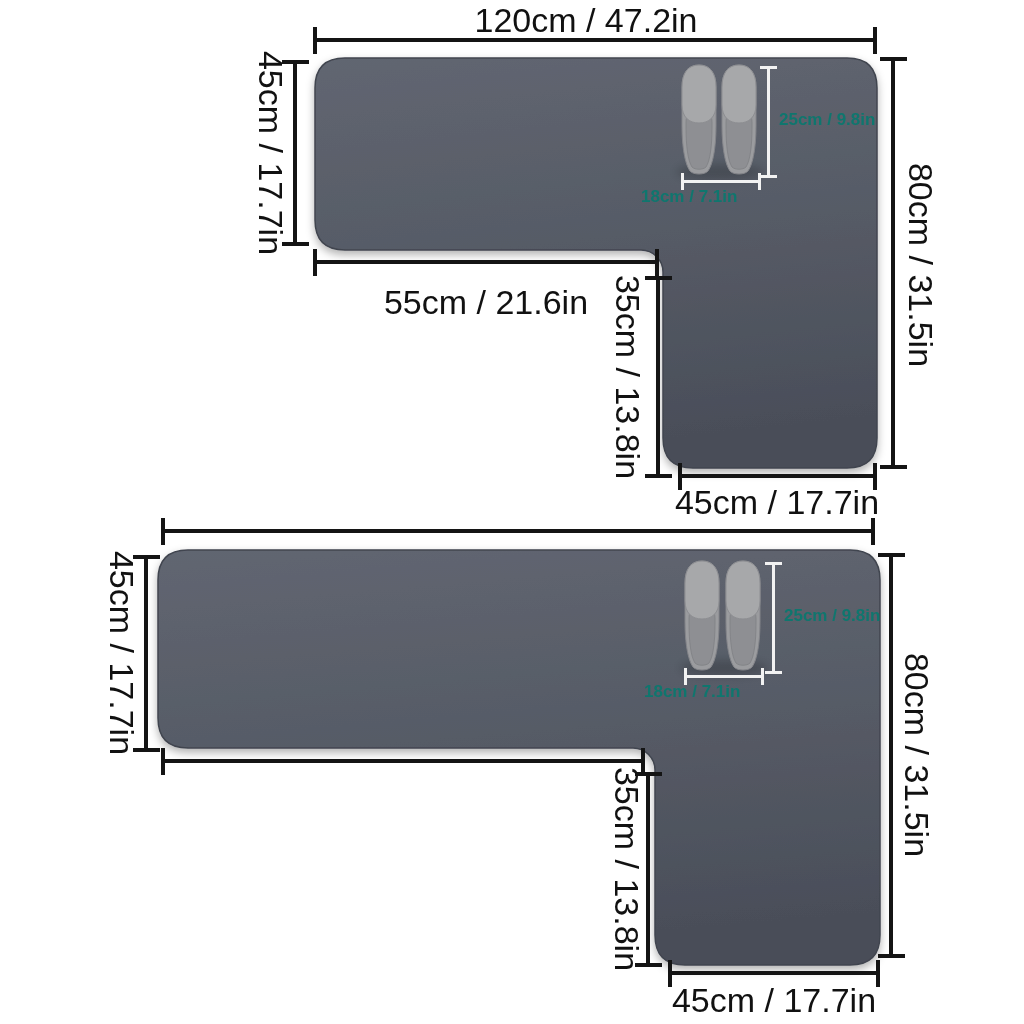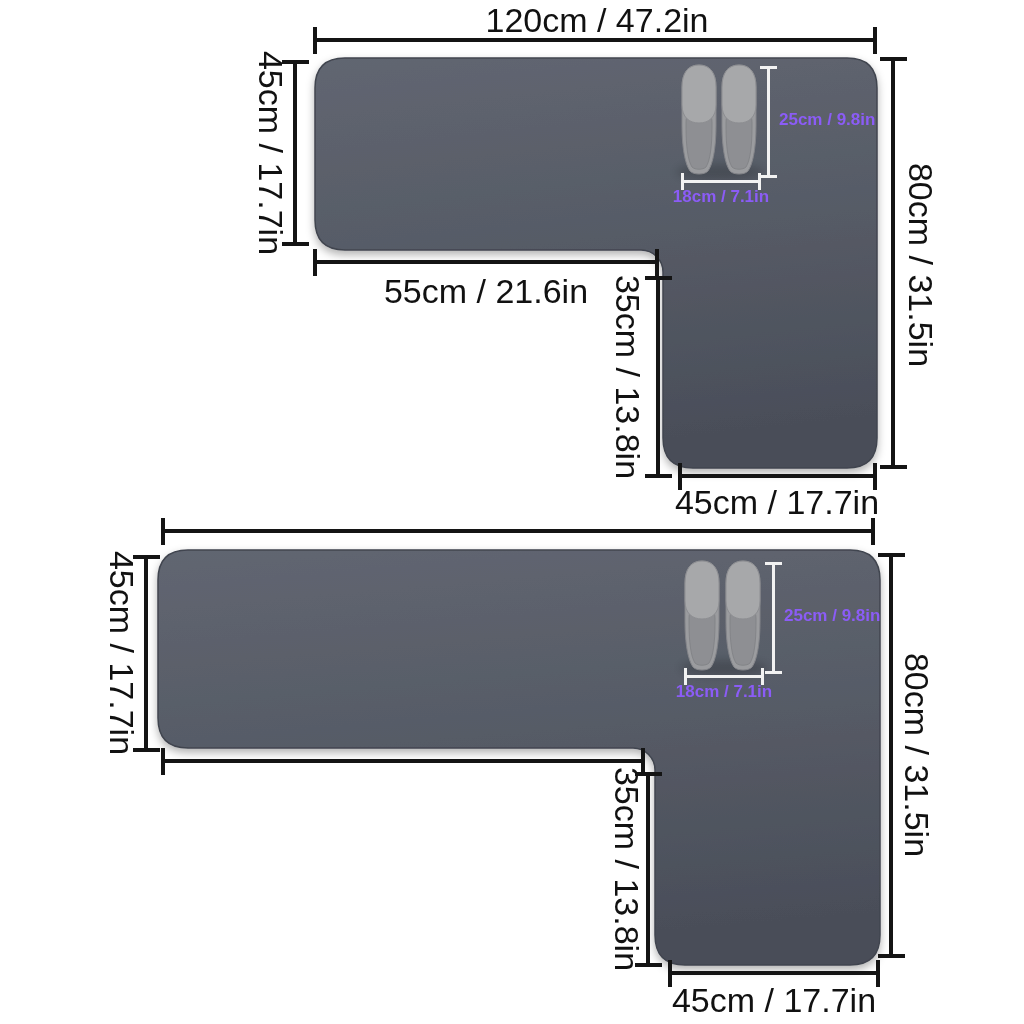--- a/index.html
+++ b/index.html
@@ -25,22 +25,22 @@
   .whline{position:absolute;height:3px;background:#f2f2f2;}
   .whline::before,.whline::after{content:"";position:absolute;top:-7px;width:3px;height:17px;background:#f2f2f2;}
   .whline::before{left:0;}
   .whline::after{right:0;}
   
   .dlabel{
     position:absolute;width:300px;height:40px;display:flex;align-items:center;justify-content:center;
     font-size:34px;color:#111111;white-space:nowrap;
   }
   .rot{transform:rotate(90deg);}
-  .slabel{position:absolute;font-size:17px;font-weight:700;color:#8b5cf6;white-space:nowrap;}
-  .slabel.center{width:160px;text-align:center;}
+  .slabel{position:absolute;font-size:17px;font-weight:700;color:#0f766e;white-space:nowrap;}
+  .slabel.center{width:160px;text-align:left;}
 </style>
 </head>
 <body>
 
 <div class="stage">
 
   <svg class="mats-svg" width="1024" height="1024" viewBox="0 0 1024 1024">
     <defs>
       <linearGradient id="matg" x1="0" y1="0" x2="0.15" y2="1">
         <stop offset="0" stop-color="#616671"></stop>
@@ -68,28 +68,28 @@
     </g>
 
     <g>
       <path filter="url(#soft)" fill="url(#matg)" stroke="#41454f" stroke-width="1.5" d="M 188 550 H 850 Q 880 550 880 580 V 935 Q 880 965 850 965 H 685 Q 655 965 655 935 V 770 A 22 22 0 0 0 633 748 H 188 Q 158 748 158 718 V 580 Q 158 550 188 550 Z"></path>
       <ellipse cx="724" cy="668" rx="44" ry="8" fill="#000000" opacity="0.18" filter="url(#blur4)"></ellipse>
       <use href="#slipper" transform="translate(684,560)"></use>
       <use href="#slipper" transform="translate(725,560)"></use>
     </g>
   </svg>
 
-  <div class="dlabel" style="left:447px;top:0px">120cm / 47.2in</div>
+  <div class="dlabel" style="left:436px;top:0px">120cm / 47.2in</div>
   <div class="hline" style="left:313px;top:38px;width:564px"></div>
 
   <div class="dlabel rot" style="left:121px;top:133px">45cm / 17.7in</div>
   <div class="vline" style="left:293px;top:60px;height:186px"></div>
 
   <div class="hline" style="left:313px;top:260px;width:346px"></div>
-  <div class="dlabel" style="left:336px;top:271px">55cm / 21.6in</div>
+  <div class="dlabel" style="left:336px;top:282px">55cm / 21.6in</div>
 
   <div class="vline" style="left:656px;top:276px;height:202px"></div>
   <div class="dlabel rot" style="left:478px;top:357px">35cm / 13.8in</div>
 
   <div class="vline" style="left:891px;top:57px;height:412px"></div>
   <div class="dlabel rot" style="left:771px;top:245px">80cm / 31.5in</div>
 
   <div class="hline" style="left:678px;top:474px;width:199px"></div>
   <div class="dlabel" style="left:627px;top:482px">45cm / 17.7in</div>
 

